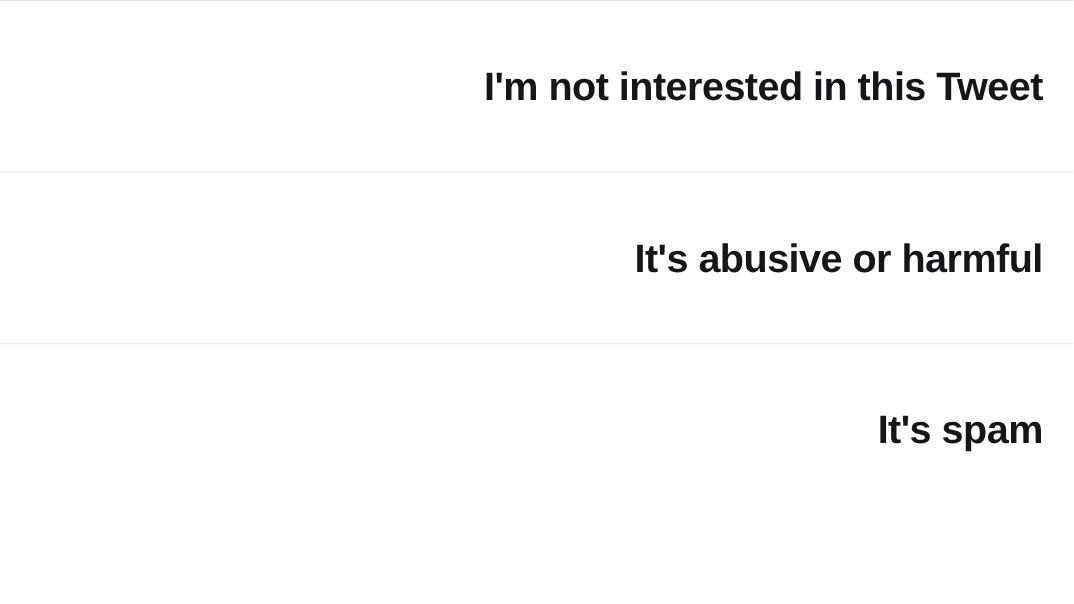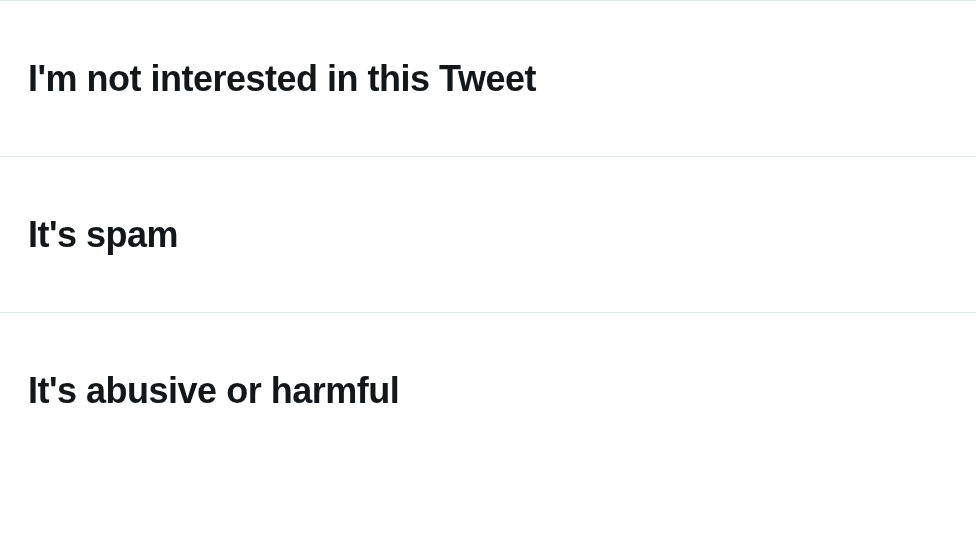--- a/index.html
+++ b/index.html
@@ -9,20 +9,21 @@
     }
     body {
       font-family: -apple-system, BlinkMacSystemFont, "Segoe UI", Helvetica, Arial, sans-serif;
       background: #ffffff;
       width: 976px;
       height: 549px;
       overflow: hidden;
     }
     .list {
       width: 100%;
+      text-align: right;
     }
     .list-item {
       width: 100%;
       border-top: 1px solid #e1e8ed;
       padding: 56px 28px;
       cursor: pointer;
       background: #ffffff;
     }
     .list-item:first-child {
       border-top: 1px solid #e1e8ed;
@@ -36,18 +37,18 @@
     }
   </style>
 </head>
 <body>
 
 <div class="list">
   <div class="list-item">
     <span class="list-item-label">I'm not interested in this Tweet</span>
   </div>
   <div class="list-item">
-    <span class="list-item-label">It's spam</span>
+    <span class="list-item-label">It's abusive or harmful</span>
   </div>
   <div class="list-item">
-    <span class="list-item-label">It's abusive or harmful</span>
+    <span class="list-item-label">It's spam</span>
   </div>
 </div>
 
 </body></html>

